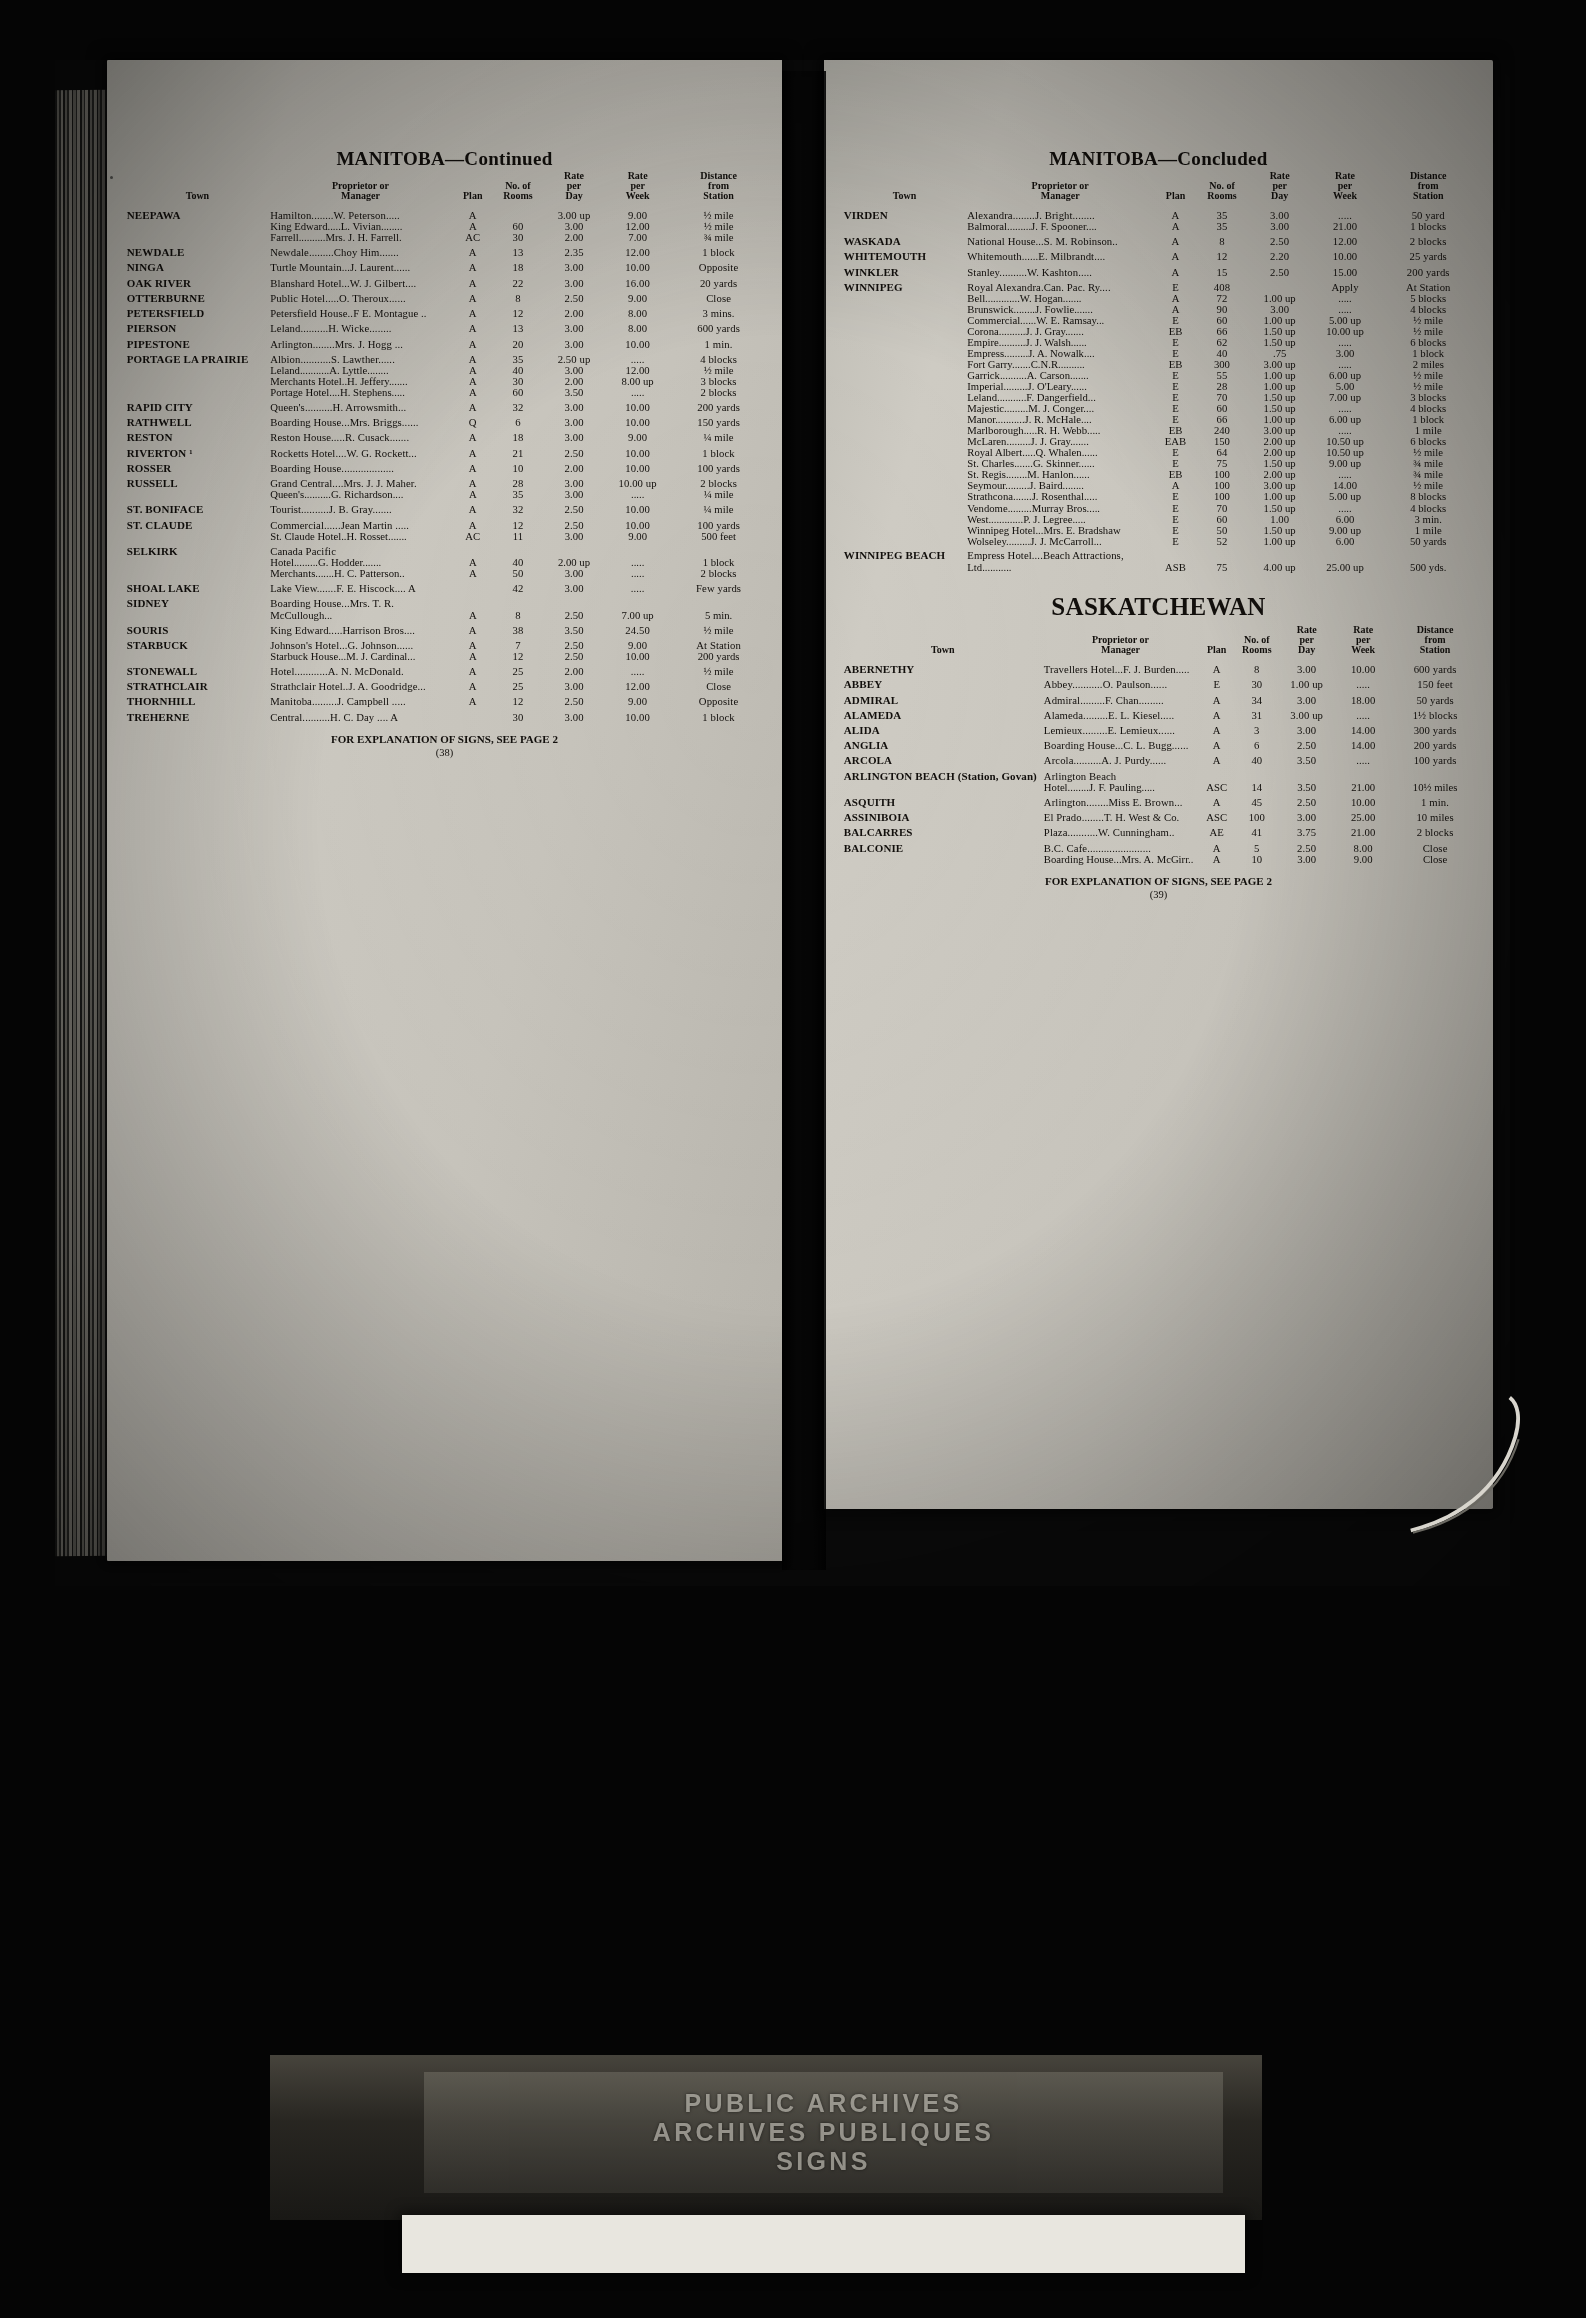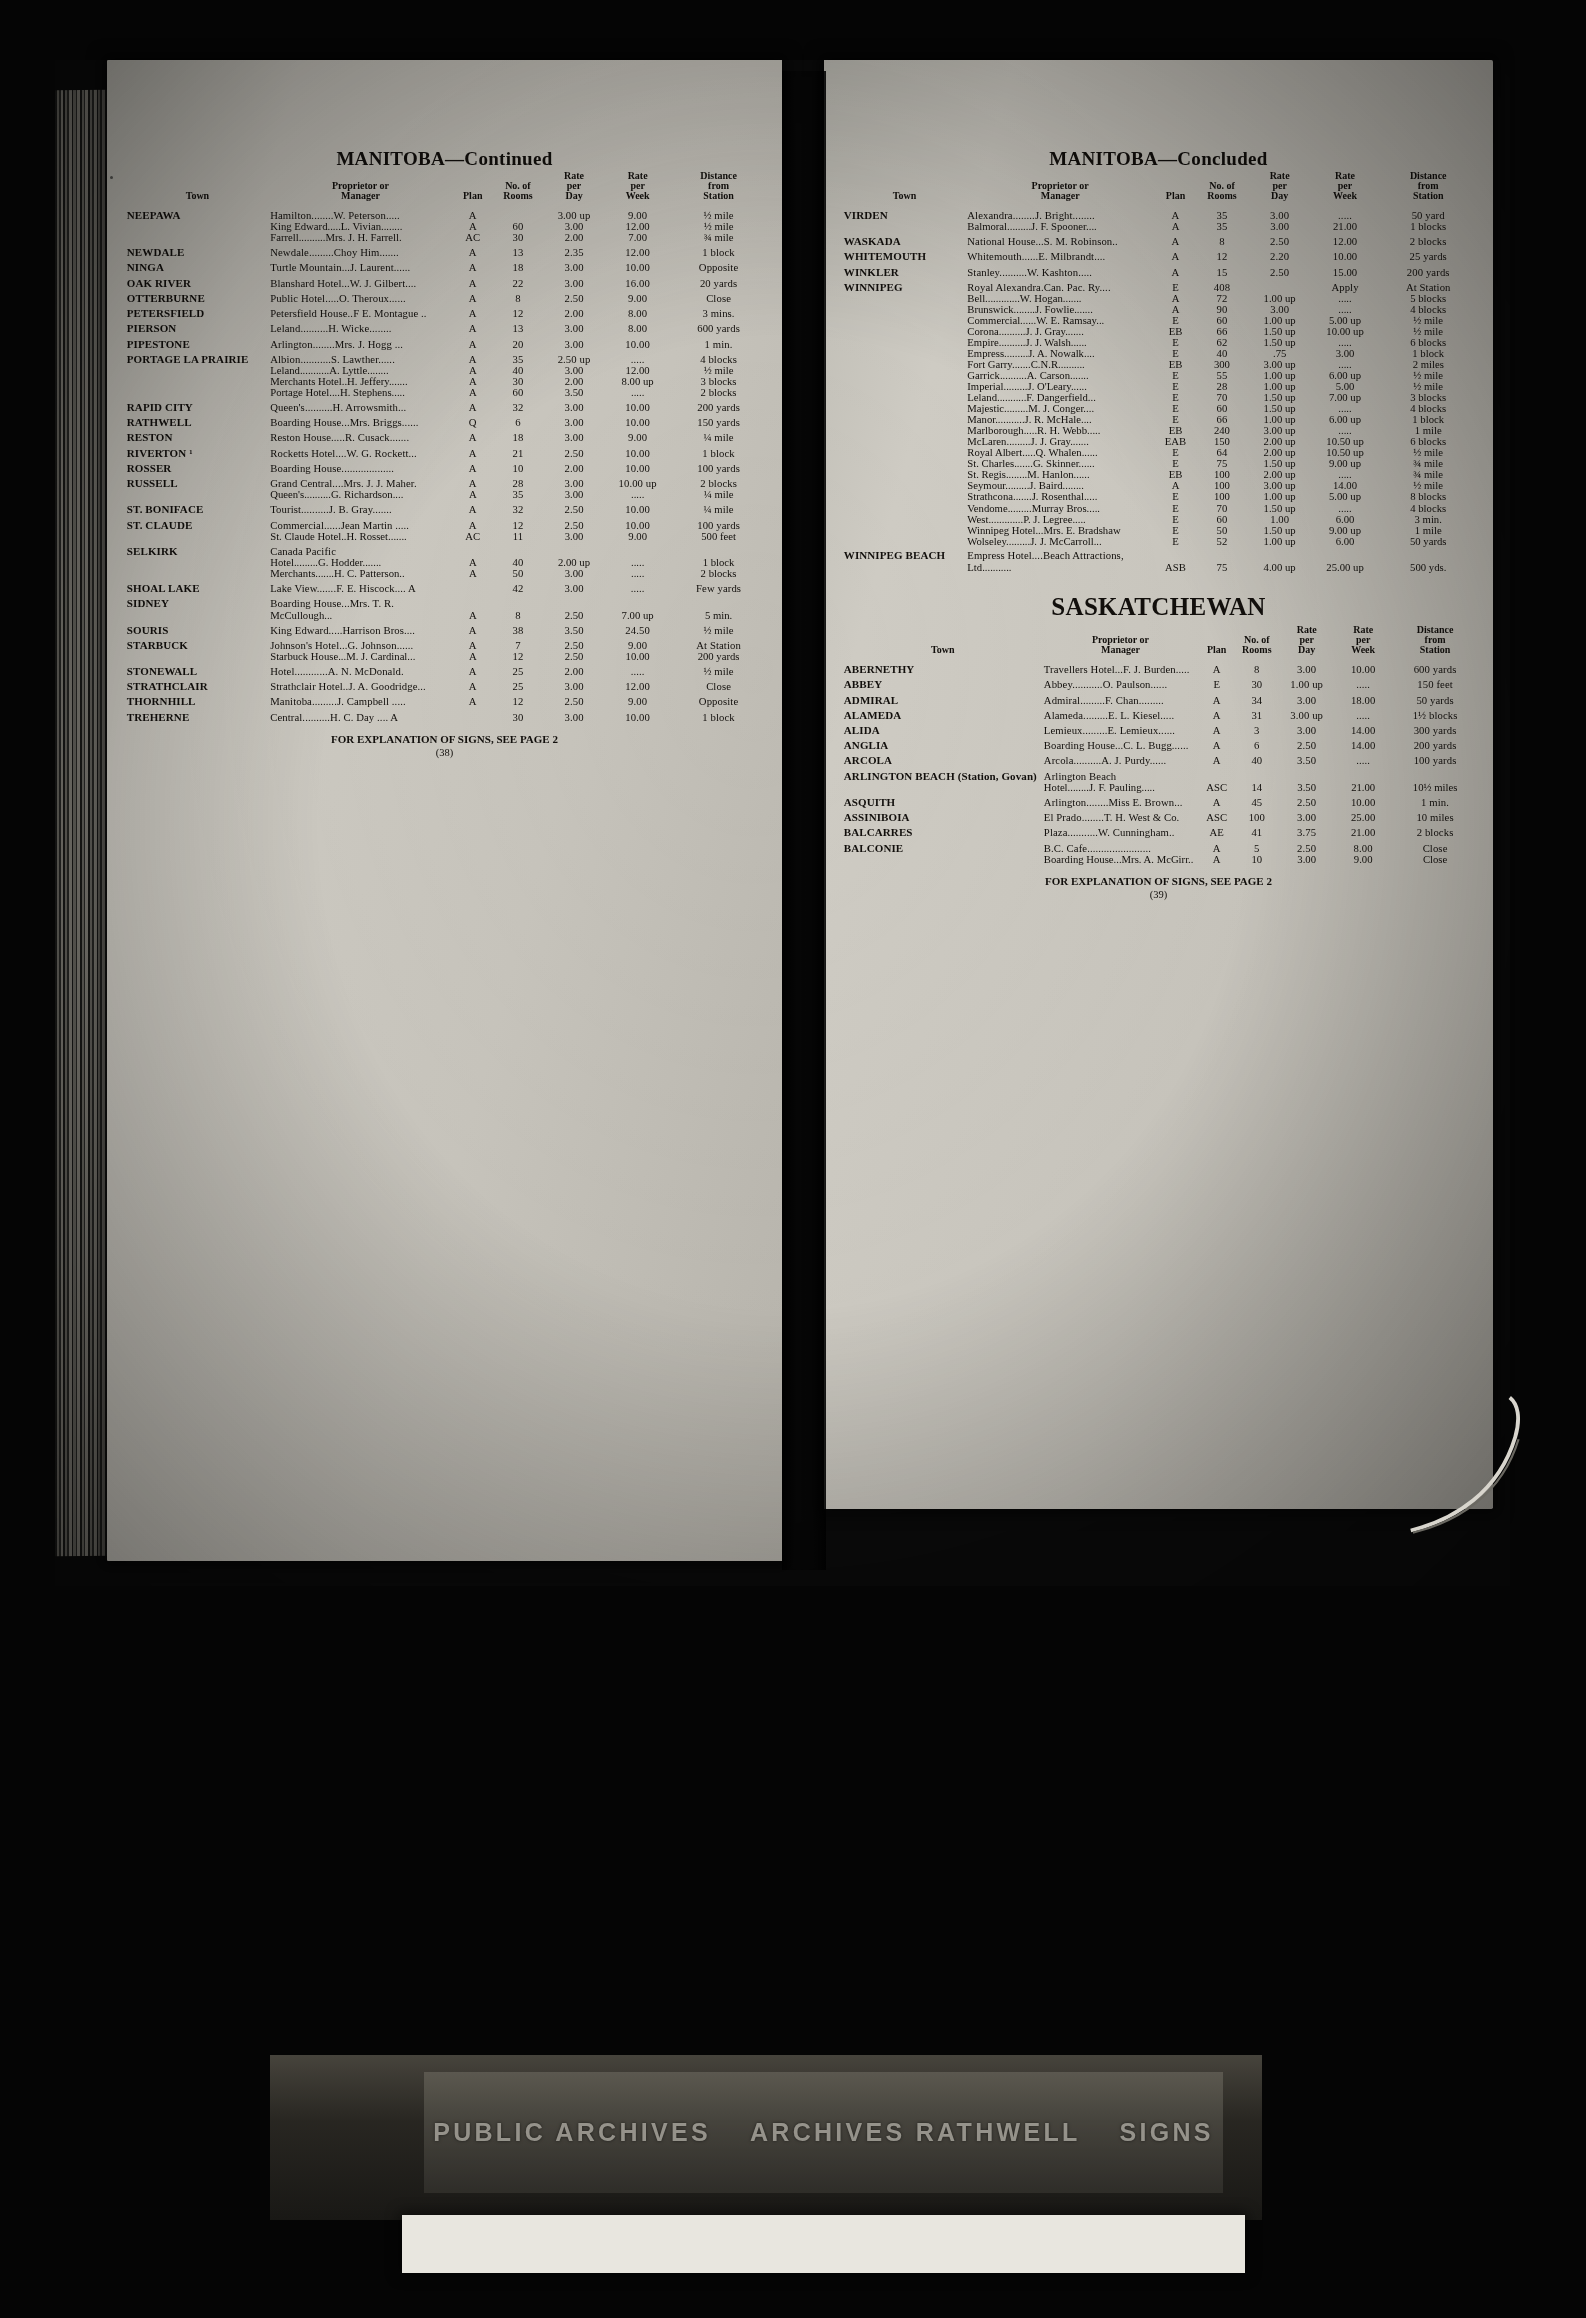--- a/index.html
+++ b/index.html
@@ -189,31 +189,30 @@
     opacity: .95;
   }
   #stamp-inner {
     position: absolute;
     left: 424px;
     top: 2072px;
     width: 799px;
     height: 121px;
     background: linear-gradient(to bottom, #6d6a60, #3a3833);
     display: flex;
-    flex-direction: row;
+    flex-direction: column;
     align-items: center;
     justify-content: center;
     color: #d9d6cc;
     font-family: "Liberation Sans", sans-serif;
     font-weight: bold;
     font-size: 25px;
     letter-spacing: 3.3px;
     text-shadow: 0 0 3.3px rgba(0,0,0,.7);
     opacity: .62;
-    gap: 39px;
   }
   #caption-strip2 {
     position: absolute;
     left: 402px;
     top: 2215px;
     width: 843px;
     height: 58px;
     background: #e8e6df;
     box-shadow: 0 0 13.2px 3.3px rgba(0,0,0,.45);
   }
@@ -1036,19 +1035,19 @@
 
     <svg id="clip" viewBox="0 0 230 260">
       <path d="M10 250 C 90 230, 170 180, 200 80 C 210 45, 205 20, 190 8" fill="none" stroke="#d8d5cd" stroke-width="7"></path>
       <path d="M14 254 C 96 234, 176 184, 206 84" fill="none" stroke="#6a6861" stroke-width="4"></path>
     </svg>
   </div>
 
   <div id="stamp-band"></div>
   <div id="stamp-inner">
     <div>PUBLIC ARCHIVES</div>
-    <div>ARCHIVES RATHWELL</div>
+    <div>ARCHIVES PUBLIQUES</div>
     <div>SIGNS</div>
   </div>
   <div id="caption-strip2"></div>
   <div id="dust1"></div>
 </div>
 
 
 </body></html>

